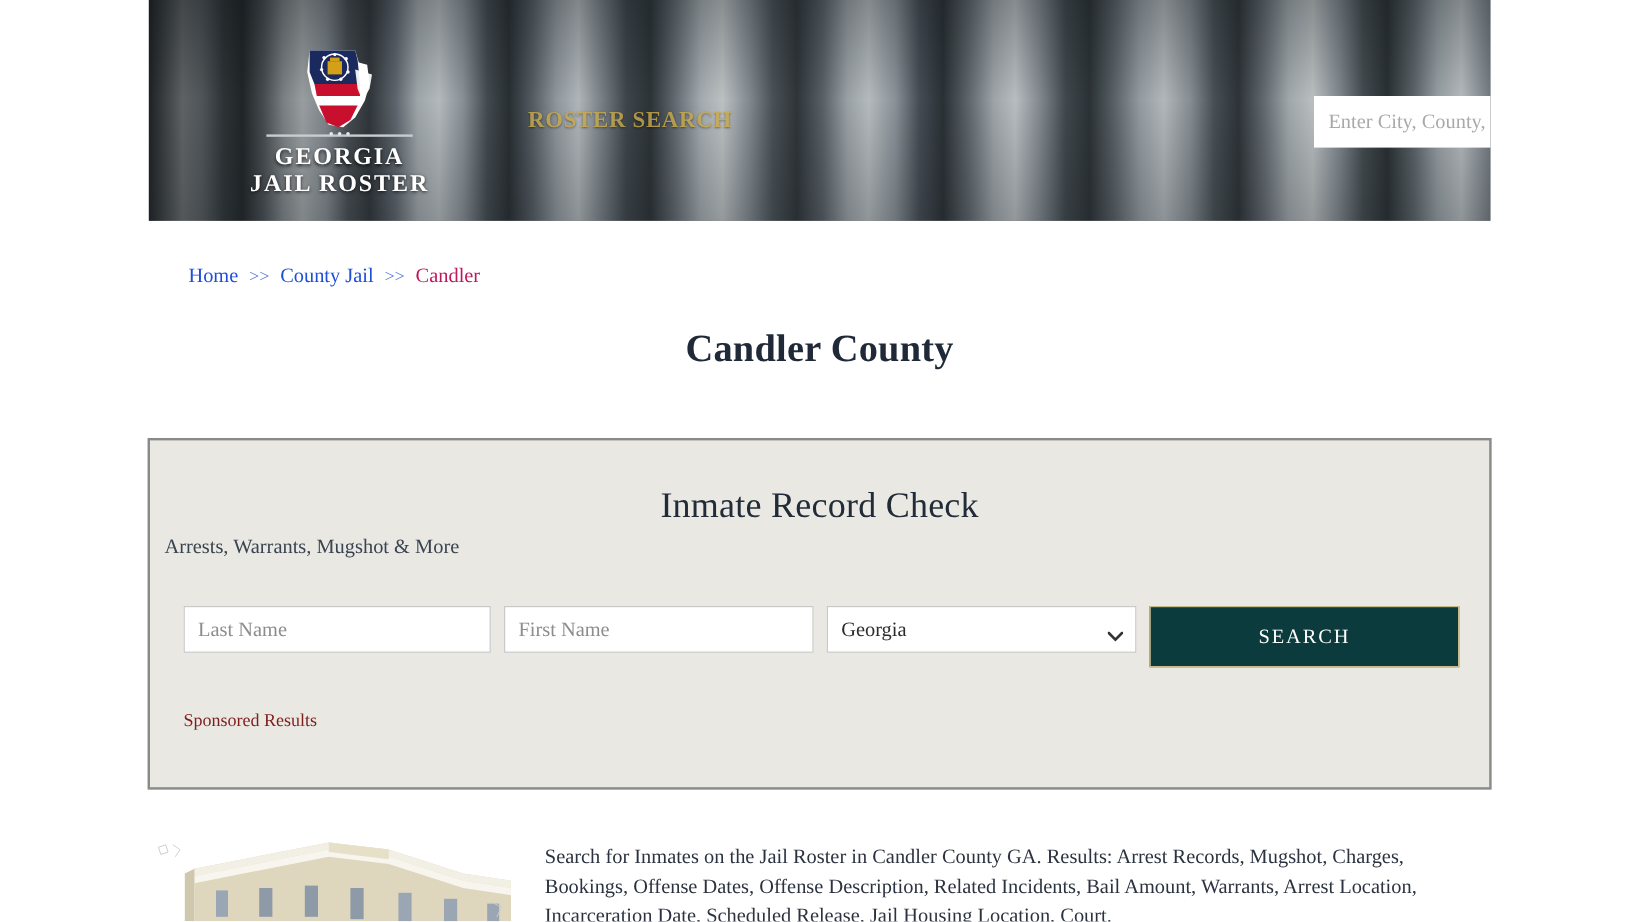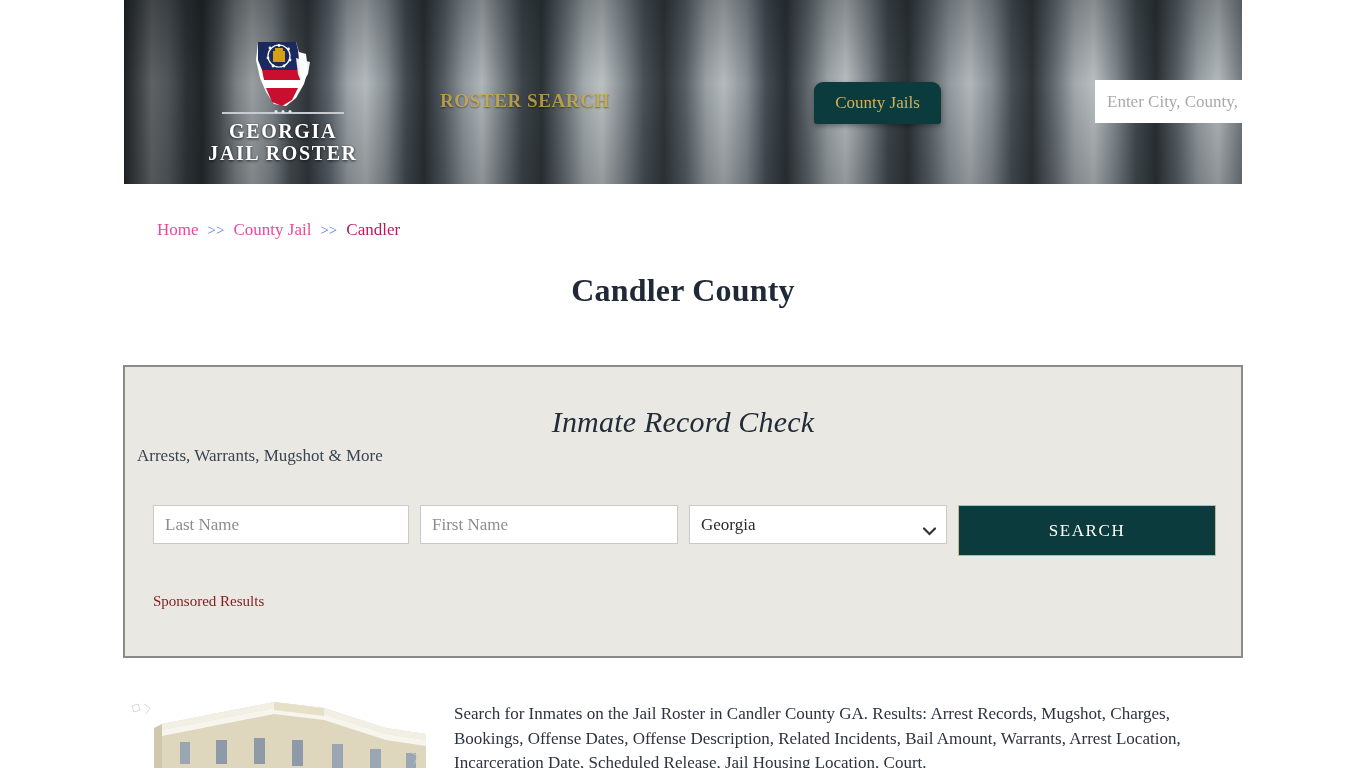--- a/index.html
+++ b/index.html
@@ -162,21 +162,21 @@
   .breadcrumb {
     position: absolute;
     left: 157px;
     top: 220px;
     font-size: 17px;
     color: #444;
     display: flex;
     align-items: baseline;
     gap: 9px;
   }
-  .breadcrumb a { color: #ec4899; text-decoration: none; cursor: pointer; }
+  .breadcrumb a { color: #1d4ed8; text-decoration: none; cursor: pointer; }
   .breadcrumb .sep { color: #5577dd; font-size: 15px; }
   .breadcrumb .cur { color: #be185d; }
 
   
   .page-title {
     position: absolute;
     left: 0; right: 0;
     top: 272px;
     text-align: center;
     font-size: 32px;
@@ -194,21 +194,20 @@
     height: 293px;
     background: #e9e8e3;
     border: 2px solid #8a8a8a;
   }
   .panel-title {
     margin-top: 38px;
     text-align: center;
     font-size: 30px;
     color: #222c38;
     letter-spacing: 0.2px;
-    font-style: italic;
   }
   .panel-sub {
     margin-top: 7px;
     text-align: left;
     font-size: 17px;
     color: #3a4450;
     padding-left: 12px;
   }
   .form-row {
     position: absolute;
@@ -329,23 +328,20 @@
         </span>
       </div>
       <div class="logo-text">
         <span>GEORGIA</span><br>
         <span>JAIL ROSTER</span>
       </div>
     </div>
 
     <div class="roster-search-word">ROSTER SEARCH</div>
 
-    <div class="nav-btn a">
-      <span>County Jails</span>
-    </div>
 
     <div class="hdr-search">
       <input type="text" placeholder="Enter City, County, or Facility" style="">
 
     </div>
   </div>
 
   <nav class="breadcrumb">
     <a>Home</a>
     <span class="sep">&gt;&gt;</span>

